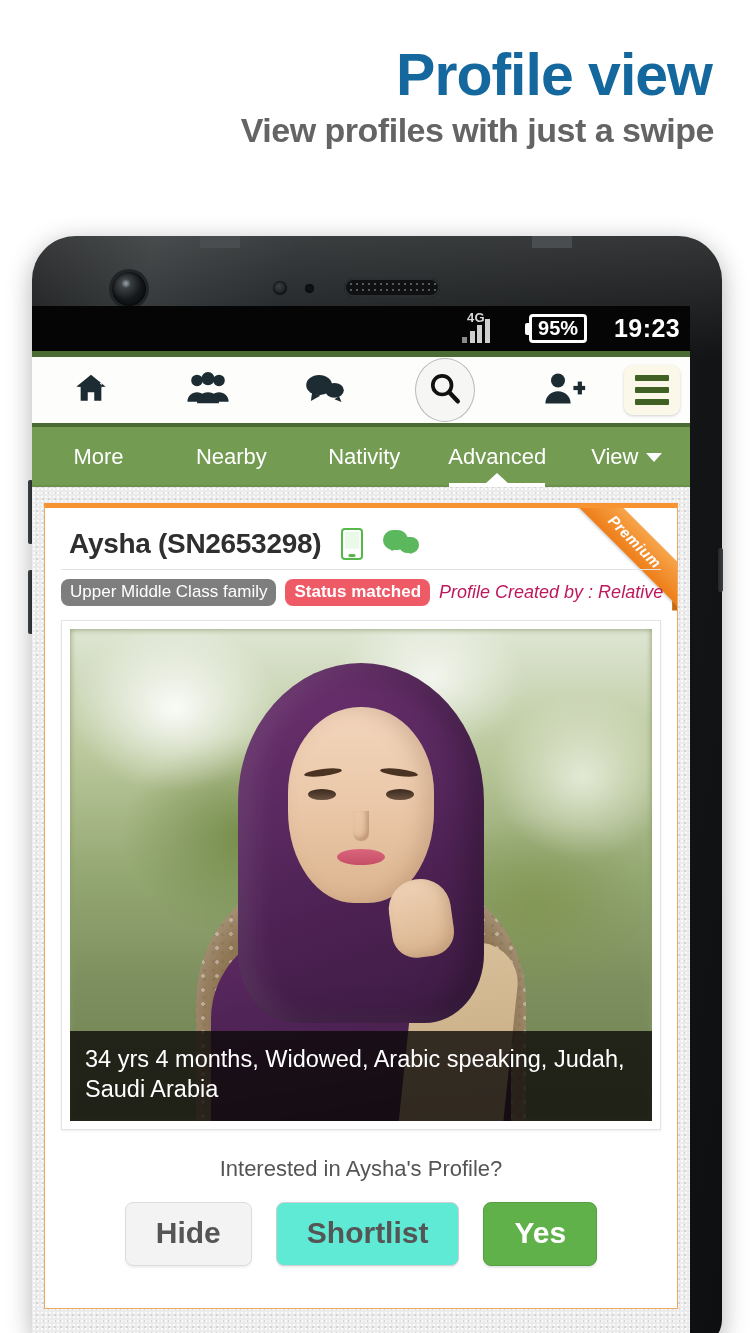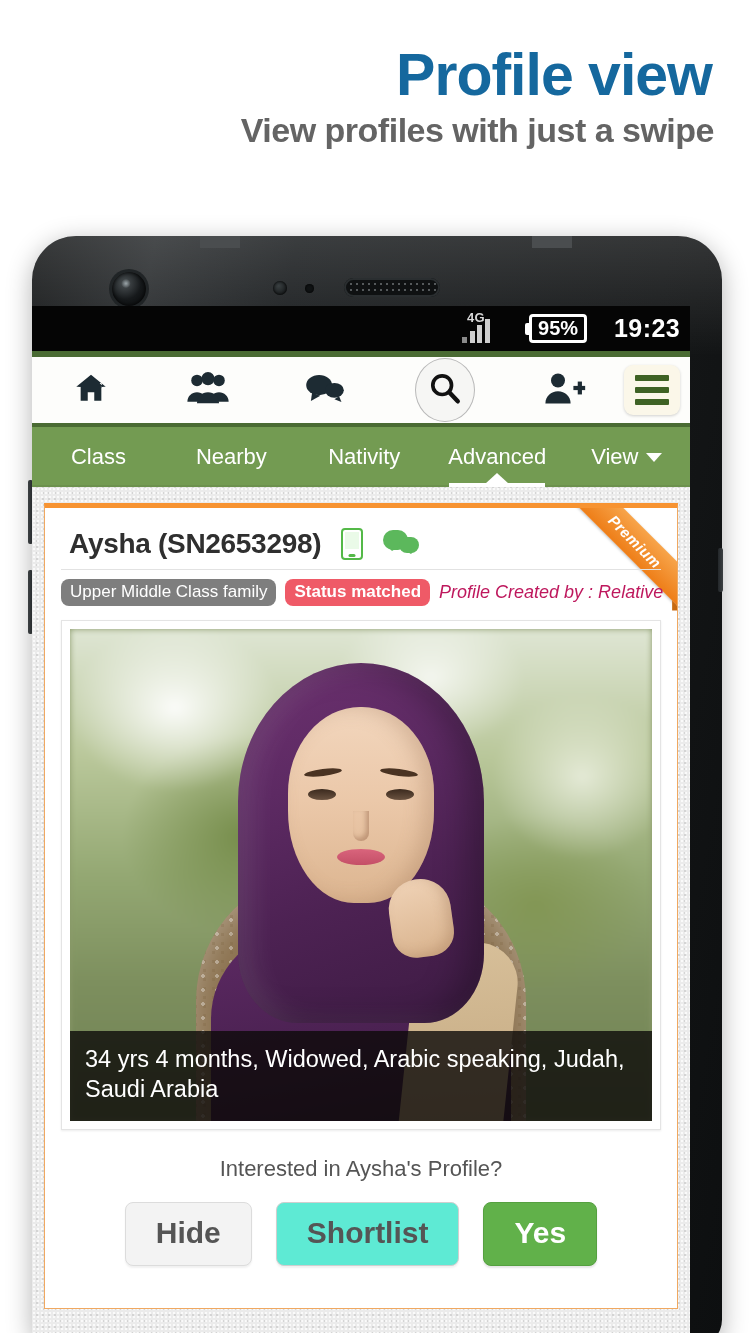--- a/index.html
+++ b/index.html
@@ -426,21 +426,21 @@
 
     <div class="hamburger">
       <span></span>
       <span></span>
       <span></span>
     </div>
   </div>
 
   <div class="tabs">
     <div class="tab">
-      <span>Class</span>
+      <span>More</span>
     </div>
     <div class="tab">
       <span>Nearby</span>
     </div>
     <div class="tab">
       <span>Nativity</span>
     </div>
     <div class="tab active">
       <span>Advanced</span>
     </div>

